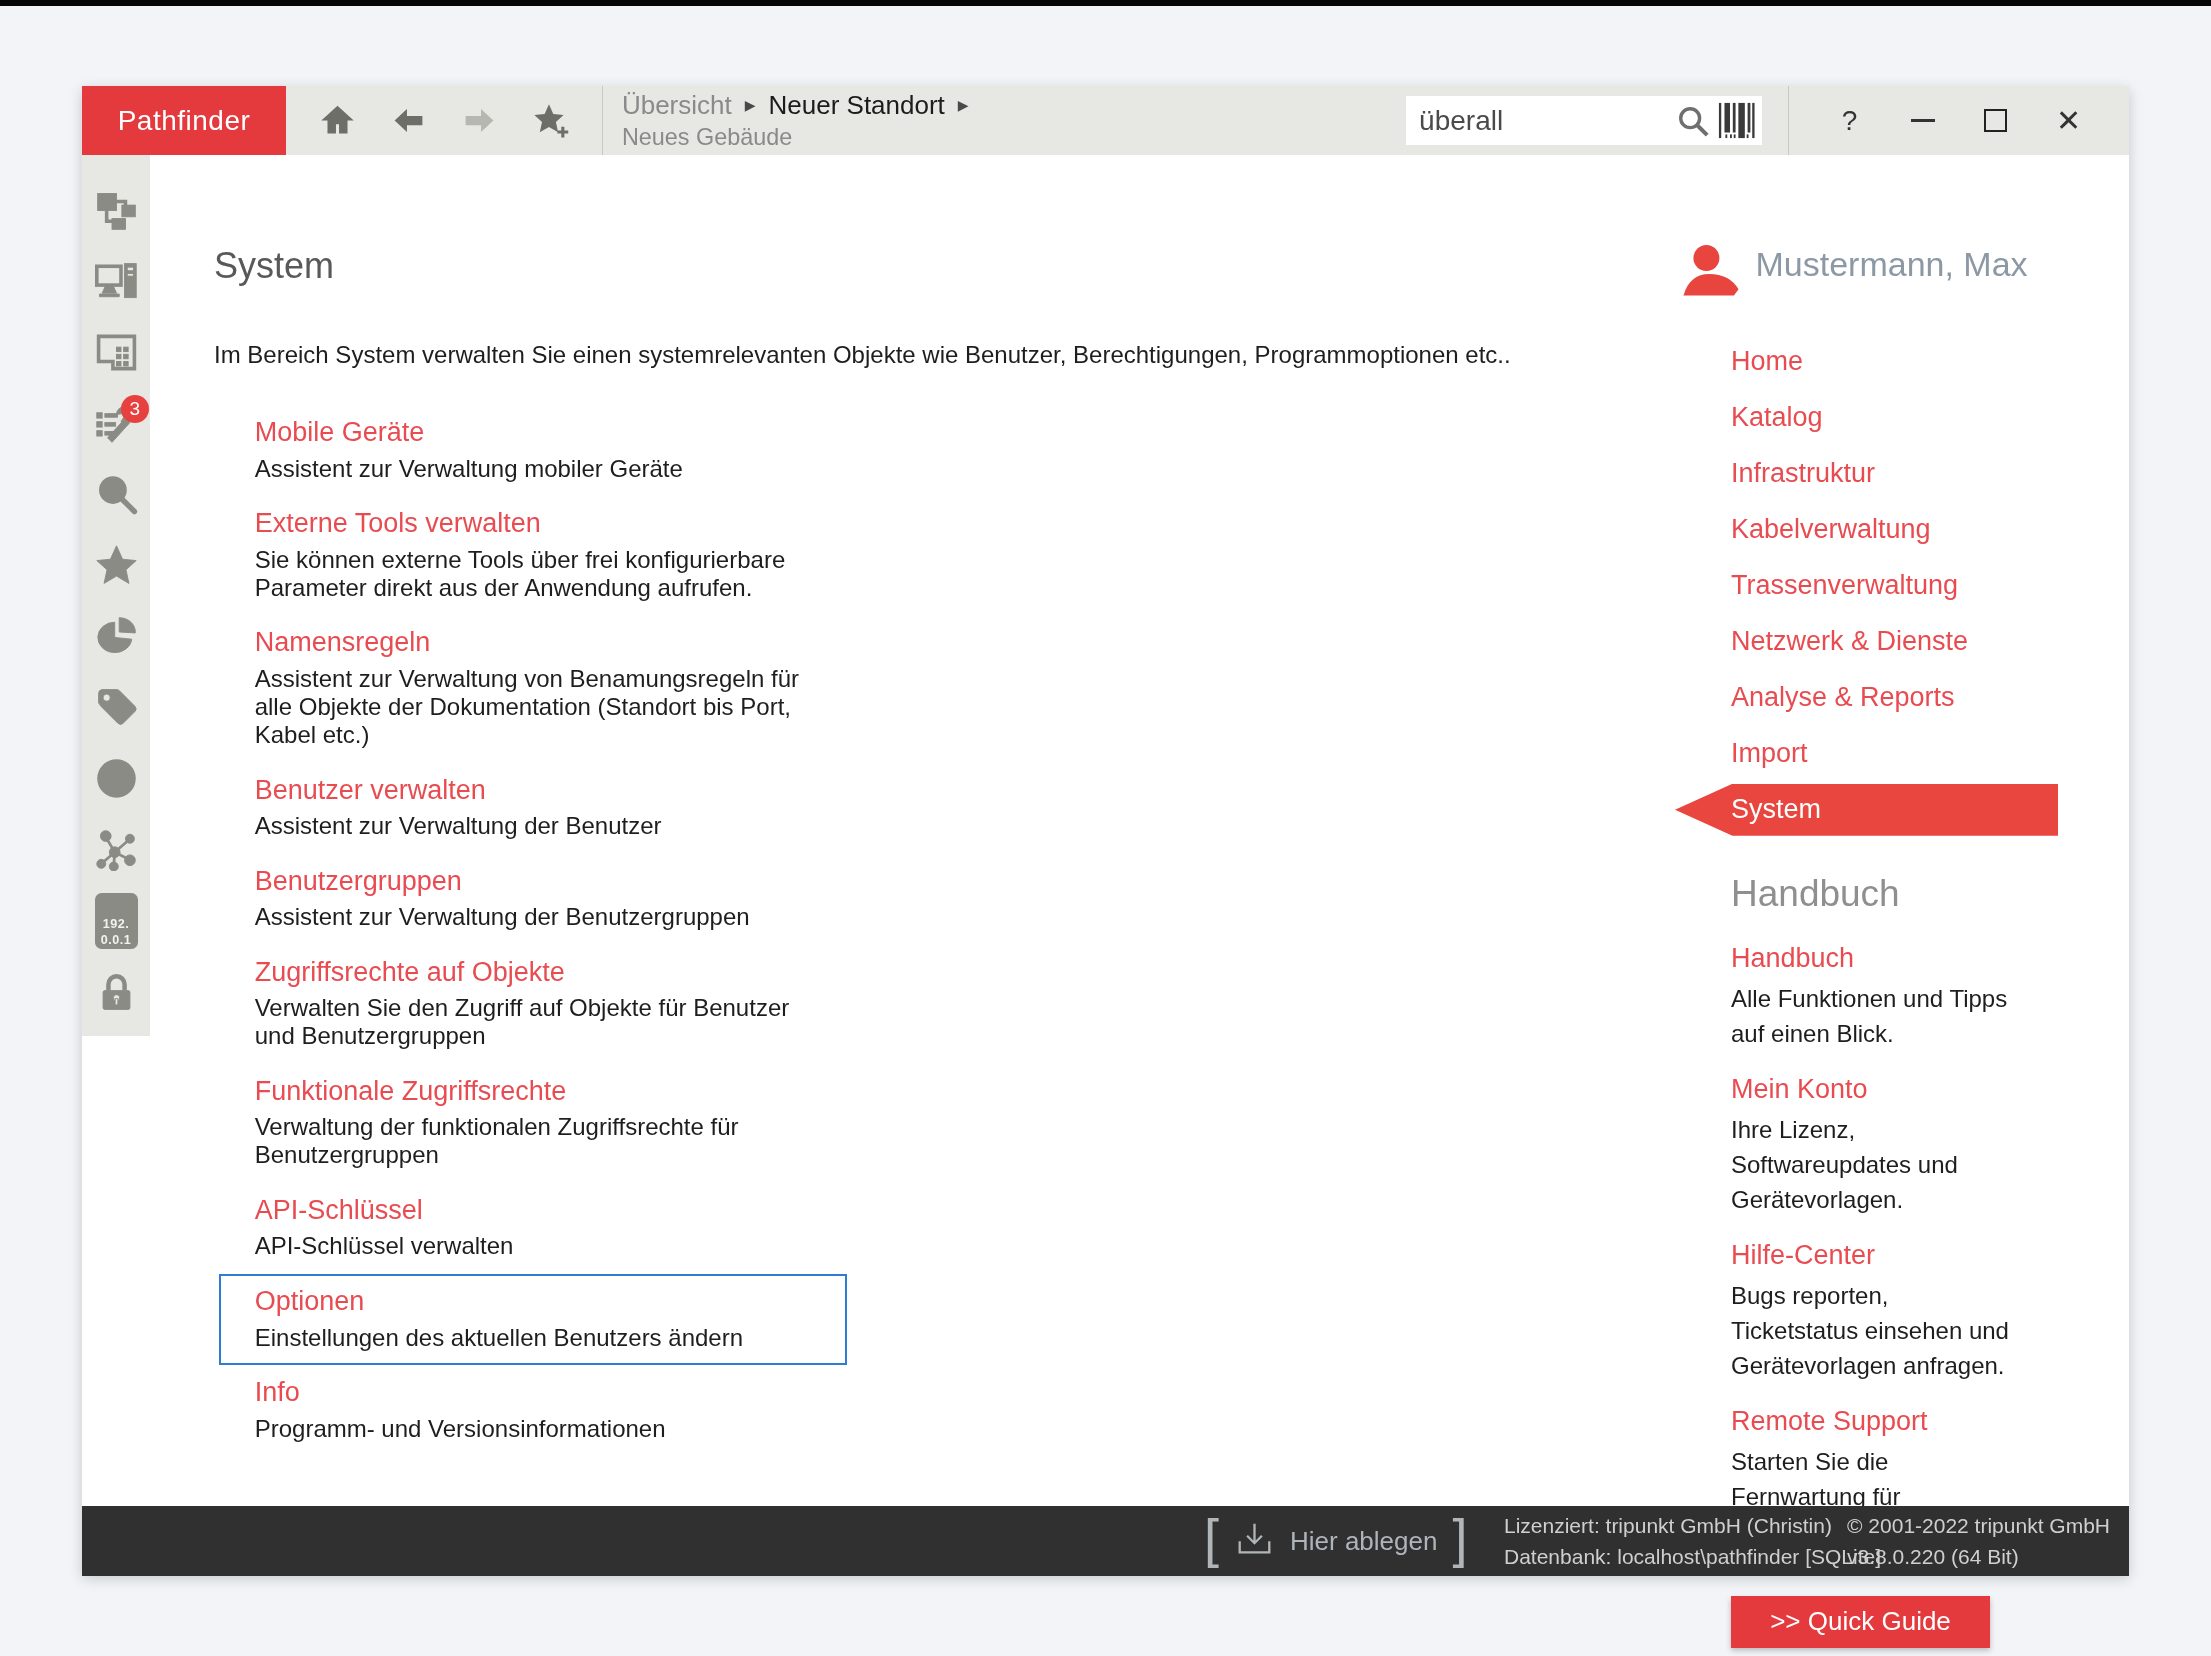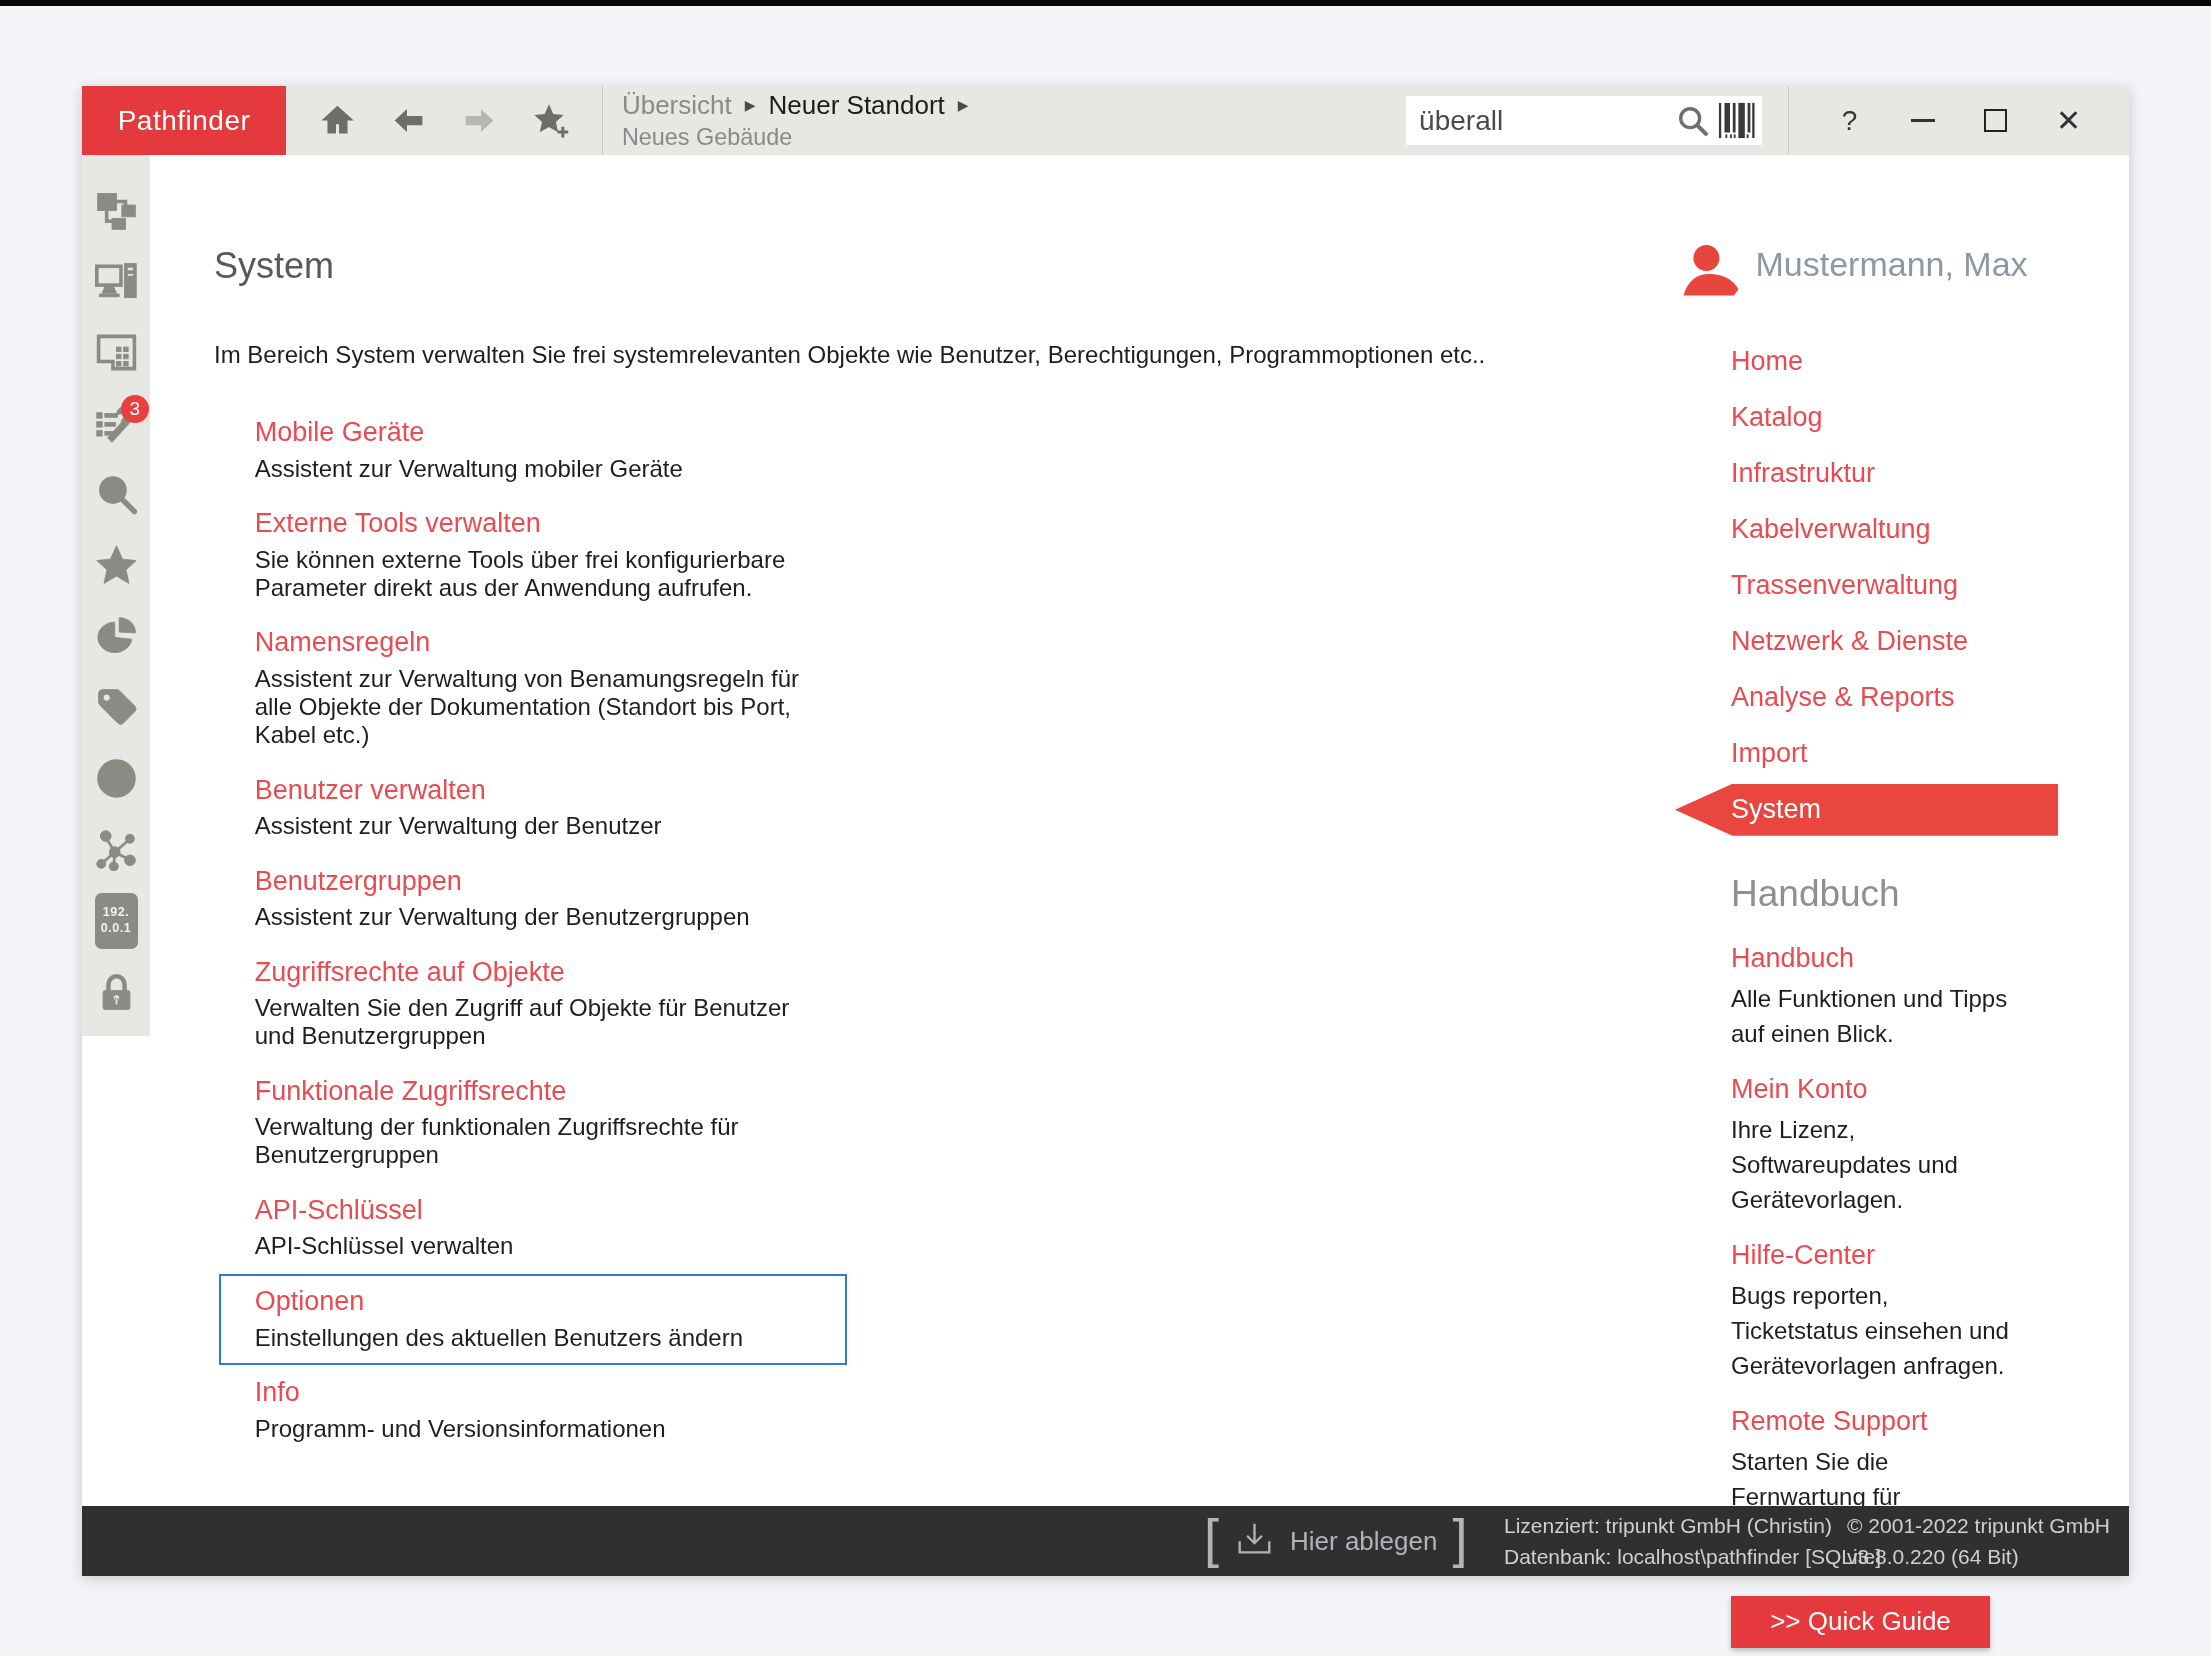--- a/index.html
+++ b/index.html
@@ -67,21 +67,21 @@
     display:flex; flex-direction:column; align-items:center; padding-top:34px; gap:28px;
   }
   .side-btn { width:43px; height:43px; position:relative; display:flex; align-items:center; justify-content:center; cursor:pointer; }
   .side-btn svg { width:43px; height:43px; fill:#8b8b85; stroke:#8b8b85; }
   .badge {
     position:absolute; top:-7.5px; right:-11.2px; min-width:28px; height:28px; border-radius:14px;
     background:#e8403f; color:#ffffff; font-size:19px; display:flex; align-items:center; justify-content:center;
   }
   .ip-badge {
     width:43px; height:56px; border-radius:6.6px; background:#8b8b85; color:#f2f2ee;
-    font-size:12.6px; font-weight:bold; display:flex; flex-direction:column; align-items:center; justify-content:center;
+    font-size:12.6px; font-weight:bold; display:flex; flex-direction:column; align-items:center; justify-content:flex-end;
     line-height:1.25; letter-spacing:0.5px;
   }
 
   
   .main { position:absolute; left:132px; top:90px; width:1462px; }
   .page-title { font-size:36px; font-weight:300; color:#595959; }
   .intro { margin-top:54px; font-size:24px; color:#1e1e1e; }
   .items { margin-top:36px; margin-left:4.7px; }
   .item { width:628px; border:2.8px solid transparent; padding:10.3px 9.4px 11.2px 34px; }
   .item.hl { border-color:#2d7dd2; }
@@ -313,21 +313,21 @@
           <path d="M15 23 v-7 a9 9 0 0 1 18 0 v7" fill="none" stroke-width="5"></path>
           <rect x="9" y="23" width="30" height="21" rx="2"></rect>
           <circle cx="24" cy="31" r="3.5" fill="#e7e7e3"></circle>
             <rect x="22.5" y="32" width="3" height="7" fill="#e7e7e3"></rect>
         </svg>
       </span>
     </aside>
 
     <section class="main">
       <h1 class="page-title">System</h1>
-      <p class="intro">Im Bereich System verwalten Sie frei systemrelevanten Objekte wie Benutzer, Berechtigungen, Programmoptionen etc..</p>
+      <p class="intro">Im Bereich System verwalten Sie einen systemrelevanten Objekte wie Benutzer, Berechtigungen, Programmoptionen etc..</p>
 
       <div class="items">
         <div class="item">
           <a class="item-title">Mobile Geräte</a>
           <div class="item-desc">Assistent zur Verwaltung mobiler Geräte</div>
         </div>
         <div class="item">
           <a class="item-title">Externe Tools verwalten</a>
           <div class="item-desc">Sie können externe Tools über frei konfigurierbare Parameter direkt aus der Anwendung aufrufen.</div>
         </div>

